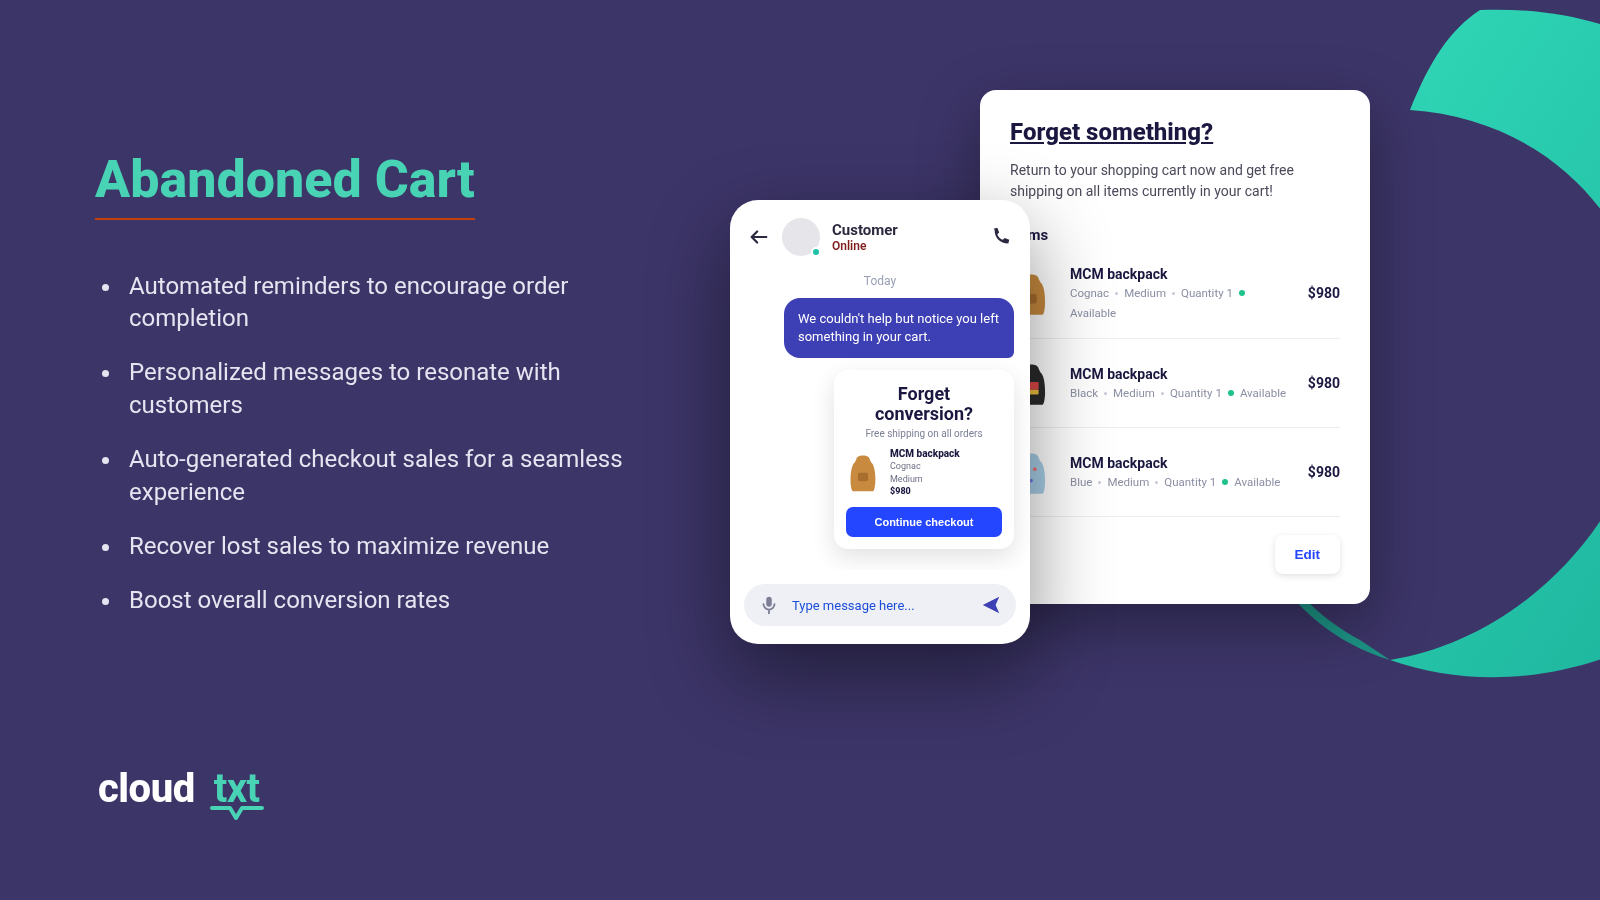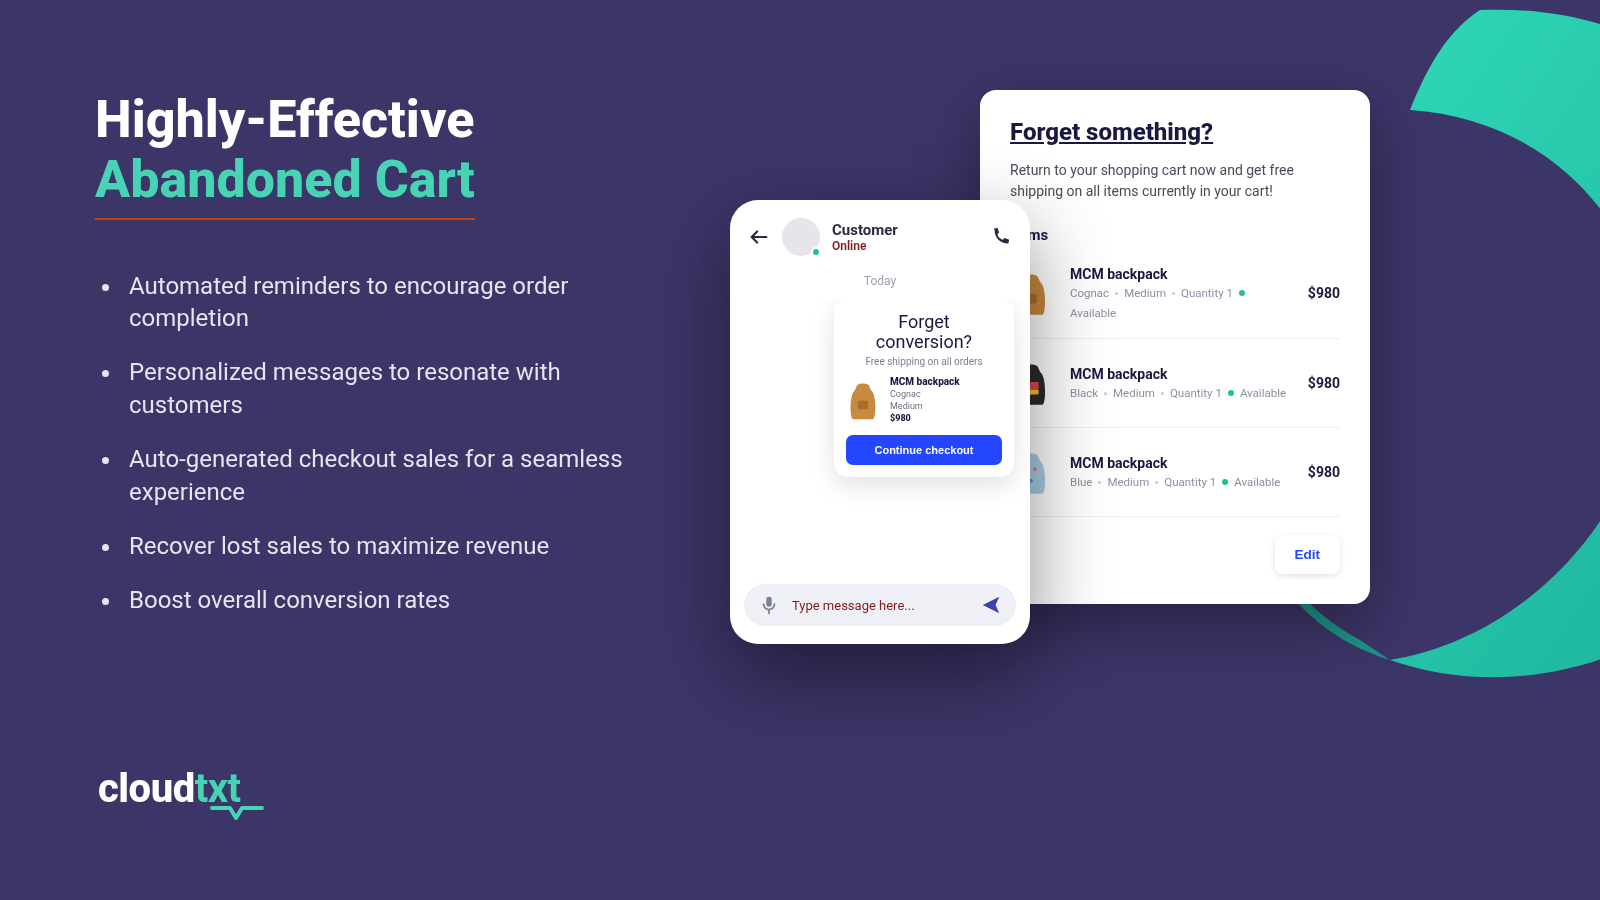--- a/index.html
+++ b/index.html
@@ -9,21 +9,21 @@
   
   .swirl { position: absolute; top: -60px; right: -260px; width: 900px; height: 900px; pointer-events: none; }
 
   
   .left-col { position: absolute; left: 95px; top: 90px; width: 560px; color: #fff; }
   .headline { font-size: 52px; font-weight: 800; line-height: 1.15; letter-spacing: 0px; }
   .headline .accent { color: #48d3b4; display: inline-block; border-bottom: 2px solid #c2410c; padding-bottom: 8px; }
   .bullets { list-style: disc; margin-top: 50px; margin-left: 28px; font-size: 24px; color: #e6e4f0; font-weight: 400; line-height: 1.35; }
   .bullets li { margin-bottom: 22px; padding-left: 6px; }
 
-  .logo { position: absolute; left: 98px; bottom: 88px; color: #fff; font-weight: 800; font-size: 40px; letter-spacing: -0.5px; display: flex; align-items: flex-end; }
+  .logo { position: absolute; left: 98px; bottom: 88px; color: #fff; font-weight: 800; font-size: 40px; letter-spacing: -0.5px; display: flex; align-items: flex-end; gap: 19px; }
   .logo .txt { color: #48d3b4; position: relative; font-weight: 700; }
   .logo .txt::after { content: ""; position: absolute; left: 2px; right: 2px; bottom: -6px; height: 10px; background: none; }
   .logo-underline { width: 54px; }
 
   
   .email-card { position: absolute; top: 90px; right: 230px; width: 390px; background: #fff; border-radius: 16px; box-shadow: 0 20px 60px rgba(0,0,0,.35); padding: 28px 30px 30px; color: #1a1840; }
   .email-card h2 { font-size: 24px; font-weight: 800; margin-bottom: 14px; text-decoration: underline; }
   .email-card p.sub { font-size: 14px; color: #4a4a5a; line-height: 1.5; }
   .section-title { font-size: 15px; font-weight: 700; margin-top: 24px; margin-bottom: 4px; }
   .line-item { display: flex; align-items: center; gap: 18px; padding: 18px 0; border-bottom: 1px solid #eceef3; }
@@ -47,52 +47,52 @@
   .back-icon, .call-icon { width: 22px; height: 22px; color: #2a2940; flex-shrink: 0; }
   .avatar { width: 38px; height: 38px; border-radius: 50%; background: #e5e5ea; position: relative; }
   .presence-dot { position: absolute; right: -1px; bottom: -1px; width: 10px; height: 10px; border-radius: 50%; background: #1fc0a8; border: 2px solid #fff; }
   .hdr-text { flex: 1 1 auto; }
   .customer-name { font-size: 15px; font-weight: 700; color: #2a2940; }
   .customer-status { font-size: 12px; color: #7f1d1d; font-weight: 600; }
   .day-label { text-align: center; font-size: 12px; color: #9aa0b4; margin: 6px 0 10px; }
   .messages { flex: 1; padding: 0 16px; overflow: hidden; }
   .bubble { background: #3d3fb5; color: #fff; font-size: 13px; line-height: 1.4; border-radius: 16px; padding: 12px 14px; margin-left: auto; margin-bottom: 12px; max-width: 230px; border-bottom-right-radius: 6px; }
   .mini-card { background: #fff; border-radius: 14px; box-shadow: 0 8px 24px rgba(0,0,0,.12); padding: 14px 12px 12px; width: 180px; margin-left: auto; text-align: center; }
-  .mini-card h3 { font-size: 18px; font-weight: 400; line-height: 1.1; color: #1a1840; }
+  .mini-card h3 { font-size: 18px; font-weight: 700; line-height: 1.1; color: #1a1840; }
   .mini-card .ship { font-size: 10px; color: #7b7f94; margin-top: 4px; }
   .mini-row { display: flex; align-items: center; gap: 10px; text-align: left; margin: 8px 0 10px; }
   .mini-thumb { width: 34px; height: 42px; }
   .mini-info { font-size: 9px; color: #6c6f85; line-height: 1.35; }
   .mini-info .mn { font-weight: 800; color: #1a1840; font-size: 10px; }
   .mini-info .mp { font-weight: 800; color: #1a1840; }
   .mini-btn { width: 100%; background: #2446ff; color: #fff; border: none; border-radius: 7px; font-weight: 700; font-size: 11px; padding: 9px 0; cursor: pointer; }
 
   .composer { display: flex; align-items: center; gap: 12px; margin: 14px 14px 18px; background: #eef0f6; border-radius: 24px; padding: 10px 14px; }
   .mic-icon, .send-icon { width: 22px; height: 22px; }
   .mic-icon { color: #7c7f95; }
   .send-icon { color: #3d3fb5; }
-  .composer-input { flex: 1; font-size: 13px; color: #7f1d1d; }
+  .composer-input { flex: 1; font-size: 13px; color: #1d4ed8; }
 </style>
 </head>
 <body>
 
 <svg class="swirl" viewBox="0 0 900 900">
   <defs>
     <linearGradient id="g1" x1="0" y1="0" x2="1" y2="1">
       <stop offset="0" stop-color="#2fe0bb"></stop>
       <stop offset="1" stop-color="#17b39a"></stop>
     </linearGradient>
   </defs>
   <path d="M 520 70 C 760 60 900 260 860 470 C 820 680 600 780 430 720 C 560 700 680 580 690 440 C 700 300 600 180 450 170 C 470 120 490 90 520 70 Z" fill="url(#g1)" opacity="0.95"></path>
   <path d="M 430 720 C 300 680 250 540 310 430 C 260 520 290 640 400 700 Z" fill="#1a9d88" opacity="0.9"></path>
 </svg>
 
 <div class="left-col">
   <h1 class="headline">
-    <span>Highly-Effective</span><br>
+    <br>
     <span class="accent">Abandoned Cart</span>
   </h1>
   <ul class="bullets">
     <li>Automated reminders to encourage order completion</li>
     <li>Personalized messages to resonate with customers</li>
     <li>Auto-generated checkout sales for a seamless experience</li>
     <li>Recover lost sales to maximize revenue</li>
     <li>Boost overall conversion rates</li>
   </ul>
 </div>
@@ -197,20 +197,21 @@
       <div class="customer-status">Online</div>
     </div>
     <svg class="call-icon" viewBox="0 0 24 24">
         <path d="M5 4c0 9 6 15 15 15l1-4-5-2-2 2c-3-1-5-3-6-6l2-2-2-5-4 1z" fill="currentColor"></path>
       </svg>
   </div>
 
   <div class="day-label">Today</div>
 
   <div class="messages">
+    <div class="bubble">We couldn't help but notice you left something in your cart.</div>
 
     <div class="mini-card">
       <h3><span>Forget</span><br><span>conversion?</span></h3>
       <div class="ship">Free shipping on all orders</div>
       <div class="mini-row">
         <svg class="mini-thumb" viewBox="0 0 40 50">
             <path d="M12 10 C12 4 28 4 28 10 L30 14 C36 18 36 46 32 48 L8 48 C4 46 4 18 10 14 Z" fill="#c78a3e"></path>
             <rect x="14" y="26" width="12" height="10" rx="2" fill="#a86e2e"></rect>
           </svg>
         <div class="mini-info">

